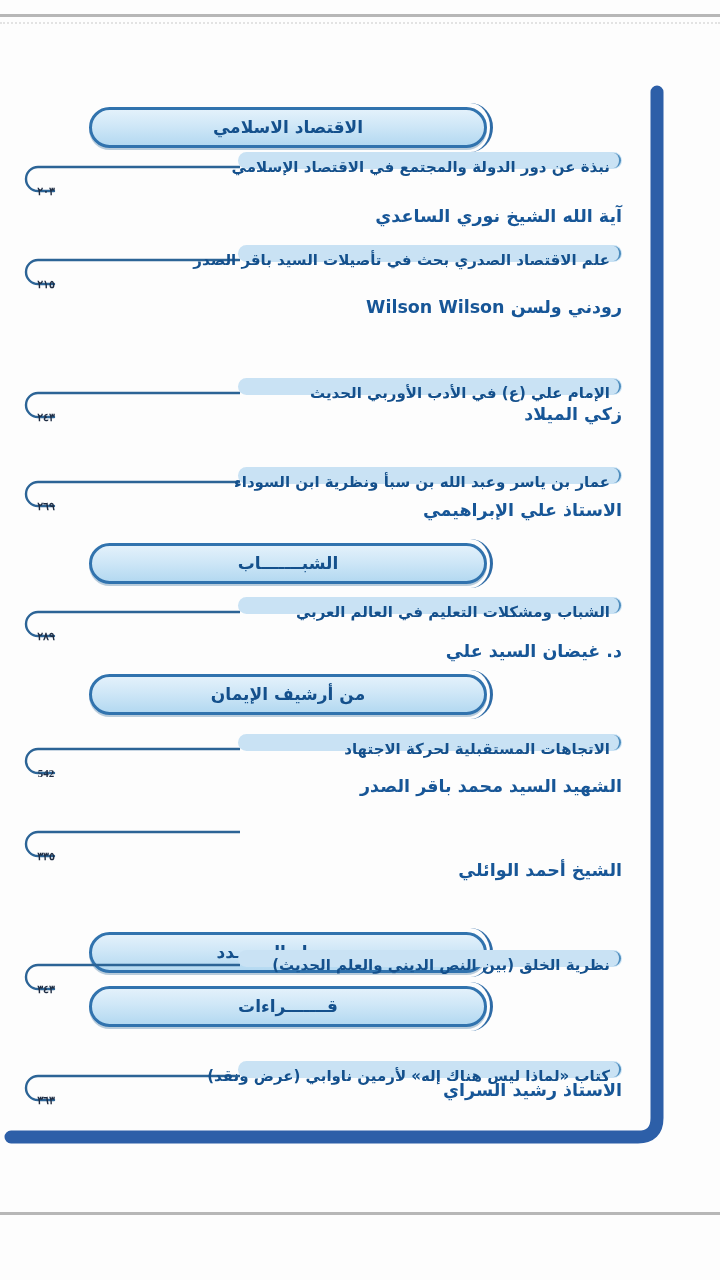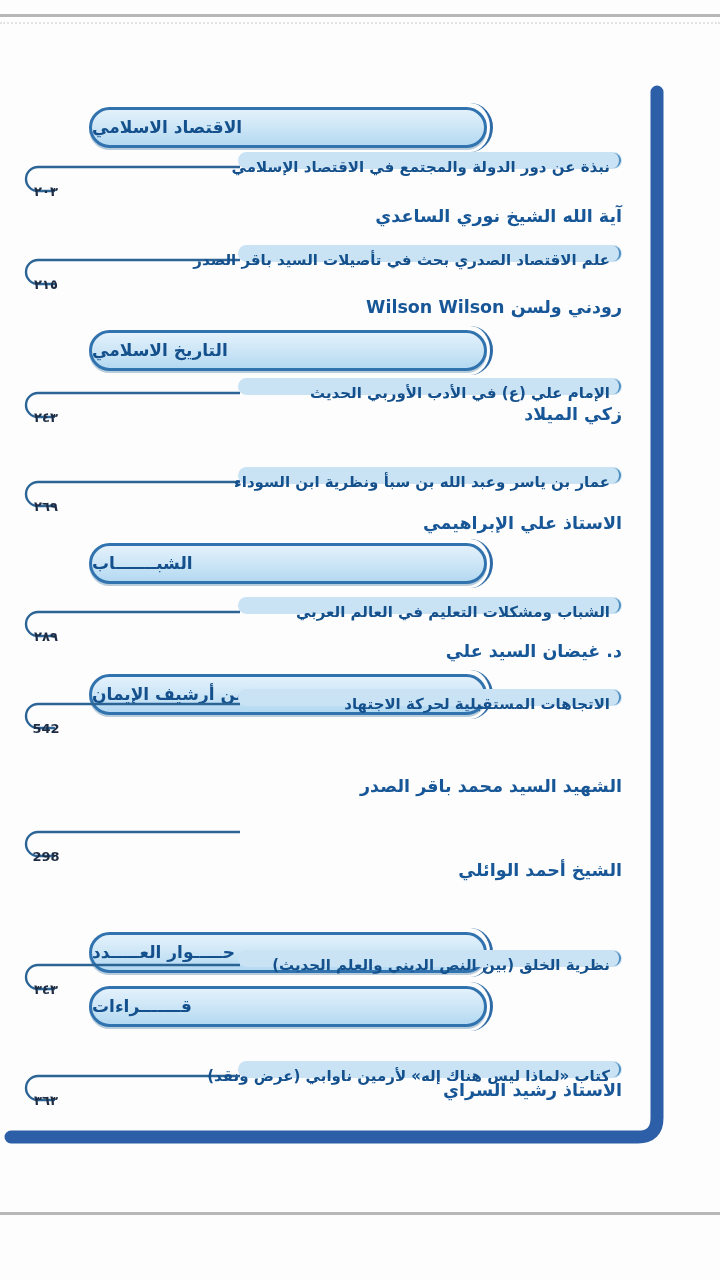--- a/index.html
+++ b/index.html
@@ -17,21 +17,21 @@
 
   
   .frame-svg{position:absolute;left:0;top:0;}
 
   
   .hdr{
     position:absolute;right:233px;width:392px;height:35px;
     background:linear-gradient(180deg,#e3f1fb 0%,#cfe7f7 45%,#b4d9f1 100%);
     border:3px solid #3173ae;border-radius:21px;
     box-shadow:0 2px 0 rgba(31,92,143,.30);
-    text-align:left;line-height:35px;
+    text-align:center;line-height:35px;
     font-size:17px;color:#14508c;
   }
   .hdr::after{
     content:"";position:absolute;right:-9px;top:-7px;bottom:-7px;width:28px;
     border-right:3.5px solid #2e6ba6;
     border-radius:0 26px 26px 0 / 0 28px 28px 0;
   }
 
   
   .entry{position:absolute;left:0;right:98px;height:30px;}
@@ -43,21 +43,21 @@
     font-size:15px;color:#14508c;
   }
   .pill::after{
     content:"";position:absolute;right:1px;top:1px;bottom:1px;width:22px;
     border-right:2.2px solid #4d8cbd;
     border-radius:0 15px 15px 0;
   }
   .hook{position:absolute;left:8px;top:7px;}
   .pnum{
     position:absolute;left:20px;top:31px;width:52px;
-    text-align:center;font-size:13px;line-height:17px;color:#1d2b42;
+    text-align:center;font-size:11px;line-height:17px;color:#1d2b42;font-family:Liberation Serif, serif;
   }
 
   
   .author{
     position:absolute;left:0;right:98px;text-align:right;
     font-size:17.5px;color:#175697;
   }
 </style>
 </head>
 <body>
@@ -91,23 +91,20 @@
     <svg class="hook" width="232" height="44" viewBox="0 0 232 44">
       <path d="M232 8 H30 A12 12 0 0 0 30 32 H46" fill="none" stroke="#2c6496" stroke-width="2.4" stroke-linecap="round"></path>
     </svg>
     <div class="pill">
       <span>علم الاقتصاد الصدري بحث في تأصيلات السيد باقر الصدر</span>
     </div>
     <div class="pnum">٢١٥</div>
   </div>
   <div class="author" style="top:297px">رودني ولسن Wilson Wilson</div>
 
-  <div class="hdr" style="top:330px">
-    <span>التاريخ الاسلامي</span>
-  </div>
 
   <div class="entry" style="top:378px">
     <svg class="hook" width="232" height="44" viewBox="0 0 232 44">
       <path d="M232 8 H30 A12 12 0 0 0 30 32 H46" fill="none" stroke="#2c6496" stroke-width="2.4" stroke-linecap="round"></path>
     </svg>
     <div class="pill">
       <span>الإمام علي (ع) في الأدب الأوربي الحديث</span>
     </div>
     <div class="pnum">٢٤٣</div>
   </div>
@@ -115,57 +112,57 @@
 
   <div class="entry" style="top:467px">
     <svg class="hook" width="232" height="44" viewBox="0 0 232 44">
       <path d="M232 8 H30 A12 12 0 0 0 30 32 H46" fill="none" stroke="#2c6496" stroke-width="2.4" stroke-linecap="round"></path>
     </svg>
     <div class="pill">
       <span>عمار بن ياسر وعبد الله بن سبأ ونظرية ابن السوداء</span>
     </div>
     <div class="pnum">٢٦٩</div>
   </div>
-  <div class="author" style="top:513px">الاستاذ علي الإبراهيمي</div>
+  <div class="author" style="top:500px">الاستاذ علي الإبراهيمي</div>
 
   <div class="hdr" style="top:543px">
     <span>الشبـــــــاب</span>
   </div>
 
   <div class="entry" style="top:597px">
     <svg class="hook" width="232" height="44" viewBox="0 0 232 44">
       <path d="M232 8 H30 A12 12 0 0 0 30 32 H46" fill="none" stroke="#2c6496" stroke-width="2.4" stroke-linecap="round"></path>
     </svg>
     <div class="pill">
       <span>الشباب ومشكلات التعليم في العالم العربي</span>
     </div>
     <div class="pnum">٢٨٩</div>
   </div>
   <div class="author" style="top:641px">د. غيضان السيد علي</div>
 
   <div class="hdr" style="top:674px">
     <span>من أرشيف الإيمان</span>
   </div>
 
-  <div class="entry" style="top:689px">
+  <div class="entry" style="top:734px">
     <svg class="hook" width="232" height="44" viewBox="0 0 232 44">
       <path d="M232 8 H30 A12 12 0 0 0 30 32 H46" fill="none" stroke="#2c6496" stroke-width="2.4" stroke-linecap="round"></path>
     </svg>
     <div class="pill">
       <span>الاتجاهات المستقبلية لحركة الاجتهاد</span>
     </div>
     <div class="pnum">542</div>
   </div>
   <div class="author" style="top:776px">الشهيد السيد محمد باقر الصدر</div>
 
   <div class="entry" style="top:817px">
     <svg class="hook" width="232" height="44" viewBox="0 0 232 44">
       <path d="M232 8 H30 A12 12 0 0 0 30 32 H46" fill="none" stroke="#2c6496" stroke-width="2.4" stroke-linecap="round"></path>
     </svg>
-    <div class="pnum">298</div>
+    <div class="pnum">٣٣٥</div>
   </div>
   <div class="author" style="top:860px">الشيخ أحمد الوائلي</div>
 
   <div class="hdr" style="top:932px">
     <span>حـــــوار العـــــدد</span>
   </div>
 
   <div class="entry" style="top:950px">
     <svg class="hook" width="232" height="44" viewBox="0 0 232 44">
       <path d="M232 8 H30 A12 12 0 0 0 30 32 H46" fill="none" stroke="#2c6496" stroke-width="2.4" stroke-linecap="round"></path>

